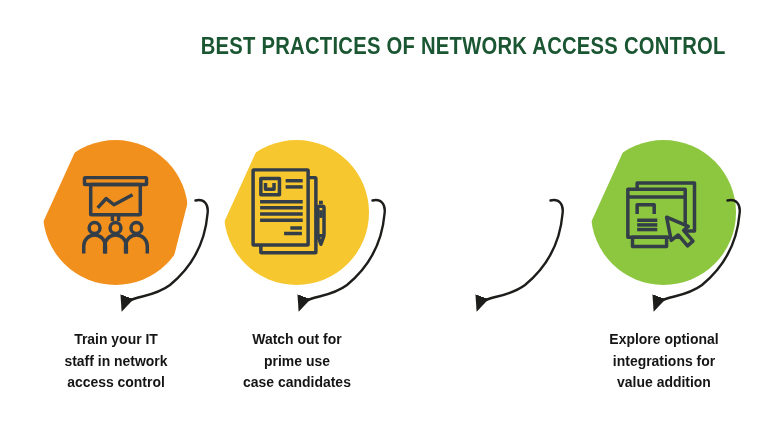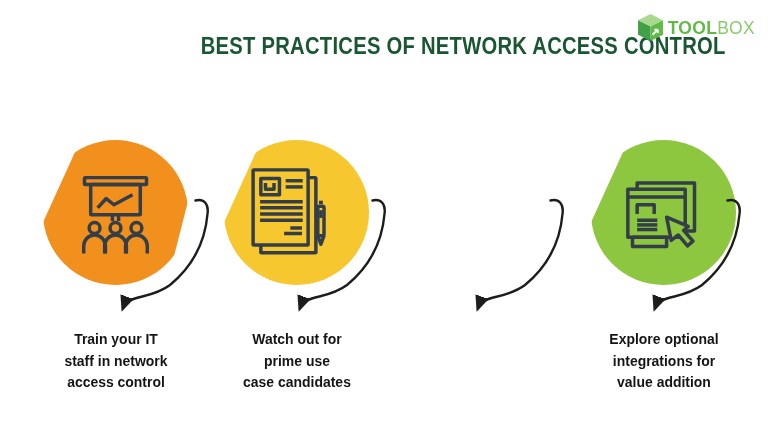--- a/index.html
+++ b/index.html
@@ -36,29 +36,20 @@
 </style>
 </head>
 <body>
 
 <div class="canvas">
 
   <div class="title-wrap">
     <span class="title">BEST PRACTICES OF NETWORK ACCESS CONTROL</span>
   </div>
 
-  <div class="logo">
-    <svg width="25" height="27" viewBox="0 0 24 26">
-      <polygon points="12,0 24,6 12,12 0,6" fill="var(--logo-green-top)"></polygon>
-      <polygon points="0,6 12,12 12,26 0,20" fill="var(--logo-green-dark)"></polygon>
-      <polygon points="24,6 12,12 12,26 24,20" fill="var(--logo-green)"></polygon>
-      <path d="M14 20 L19 15 M19 15 h-3.4 M19 15 v3.4" stroke="#fff" stroke-width="1.8" fill="none"></path>
-    </svg>
-    <span class="logo-text"><span class="logo-bold">TOOL</span><span class="logo-light">BOX</span></span>
-  </div>
 
   <div class="step step1">
     <div class="circle" style="background-color: rgb(242, 144, 30);"></div>
     <div class="wedge wedge-shadow"></div>
     <svg class="step-icon" viewBox="0 0 120 120" fill="none" stroke="var(--icon-stroke)" stroke-width="4.5" stroke-linejoin="round">
       <rect x="20" y="15" width="80" height="9" rx="1"></rect>
       <rect x="28" y="24" width="64" height="39" rx="1"></rect>
       <polyline points="37,54 48,42 58,50 82,37"></polyline>
       <line x1="56" y1="63" x2="56" y2="71"></line>
         <line x1="64" y1="63" x2="64" y2="71"></line>

